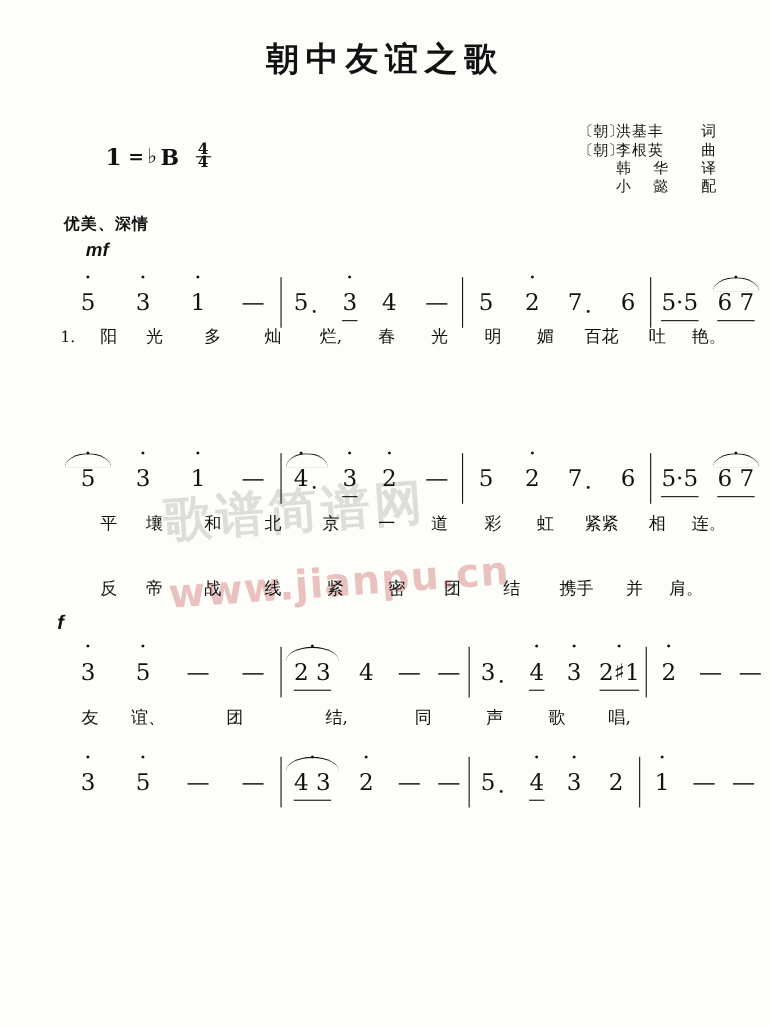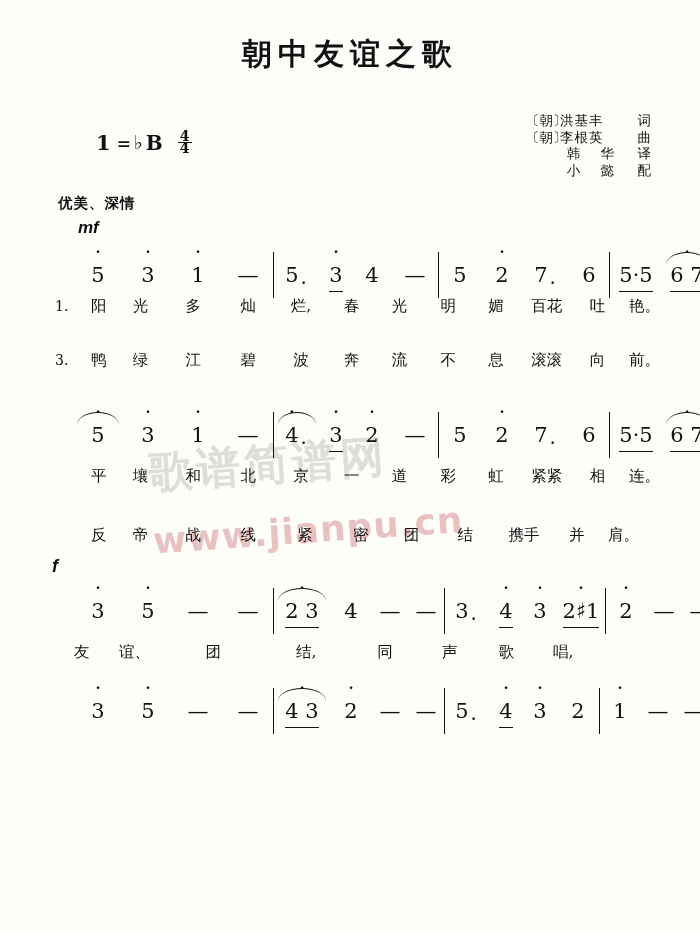--- a/index.html
+++ b/index.html
@@ -55,21 +55,20 @@
     letter-spacing: 1px;
   }
   .credits .role {
     display: inline-block;
     width: 30px;
     text-align: right;
     letter-spacing: 1px;
   }
   .credits .who.spread {
     letter-spacing: 8px;
-    text-align: right;
   }
   
   .keysig {
     position: absolute;
     top: 96px;
     left: 96px;
     font-size: 19px;
     font-family: "DejaVu Serif", serif;
     display: flex;
     align-items: center;
@@ -130,21 +129,21 @@
   .watermark .wm2 {
     font-size: 36px;
     font-weight: 700;
     color: rgba(190,60,60,0.30);
     margin-top: 18px;
     letter-spacing: 1px;
   }
   
   .system {
     position: absolute;
-    left: 73px;
+    left: 55px;
     width: 600px;
   }
   .staffline {
     position: relative;
     height: 46px;
     white-space: nowrap;
   }
   .measure {
     display: inline-block;
     position: relative;
@@ -272,35 +271,20 @@
     <span class="syl" style="width:48px">灿</span>
     <span class="syl" style="width:48px">烂,</span>
     <span class="syl" style="width:44px">春</span>
     <span class="syl" style="width:42px">光</span>
     <span class="syl" style="width:46px">明</span>
     <span class="syl" style="width:40px">媚</span>
     <span class="syl" style="width:52px">百花</span>
     <span class="syl" style="width:40px">吐</span>
     <span class="syl" style="width:44px">艳。</span>
   </div>
-  <div class="lyrics" style="top:316px;">
-    <span class="vnum" style="width:24px;display:inline-block;">3.</span>
-    <span class="syl" style="width:30px">鸭</span>
-    <span class="syl" style="width:44px">绿</span>
-    <span class="syl" style="width:52px">江</span>
-    <span class="syl" style="width:48px">碧</span>
-    <span class="syl" style="width:48px">波</span>
-    <span class="syl" style="width:44px">奔</span>
-    <span class="syl" style="width:42px">流</span>
-    <span class="syl" style="width:46px">不</span>
-    <span class="syl" style="width:40px">息</span>
-    <span class="syl" style="width:52px">滚滚</span>
-    <span class="syl" style="width:40px">向</span>
-    <span class="syl" style="width:44px">前。</span>
-  </div>
 
   <div class="system" id="sys2" style="top:378px;">
       <div class="staffline"><span class="measure"><span class="note" style="width: 50px;"><span class="gl oct-up">5</span><span class="slur" style="left: 4px; right: 4px; top: -8px;"></span></span><span class="note" style="width: 50px;"><span class="gl oct-up">3</span></span><span class="note" style="width: 50px;"><span class="gl oct-up">1</span></span><span class="note" style="width: 50px;"><span class="gl">—</span></span></span><span class="measure"><span class="note" style="width: 46px;"><span class="gl oct-up">4</span><span class="augdot">·</span><span class="slur" style="left: 4px; right: 4px; top: -8px;"></span></span><span class="note" style="width: 32px;"><span class="gl oct-up u1">3</span></span><span class="note" style="width: 40px;"><span class="gl oct-up">2</span></span><span class="note" style="width: 46px;"><span class="gl">—</span></span></span><span class="measure"><span class="note" style="width: 42px;"><span class="gl">5</span></span><span class="note" style="width: 42px;"><span class="gl oct-up">2</span></span><span class="note" style="width: 46px;"><span class="gl">7</span><span class="augdot">·</span></span><span class="note" style="width: 40px;"><span class="gl">6</span></span></span><span class="measure endbar"><span class="note" style="width: 52px;"><span class="gl u1">5·5</span></span><span class="note" style="width: 50px;"><span class="gl oct-up u1">6 7</span><span class="slur" style="left: 4px; right: 4px; top: -8px;"></span></span><span class="note" style="width: 38px;"></span></span></div>
     </div>
   <div class="lyrics" style="top:432px;">
     <span class="vnum" style="width:24px;display:inline-block;"></span>
     <span class="syl" style="width:30px">平</span>
     <span class="syl" style="width:44px">壤</span>
     <span class="syl" style="width:52px">和</span>
     <span class="syl" style="width:48px">北</span>

